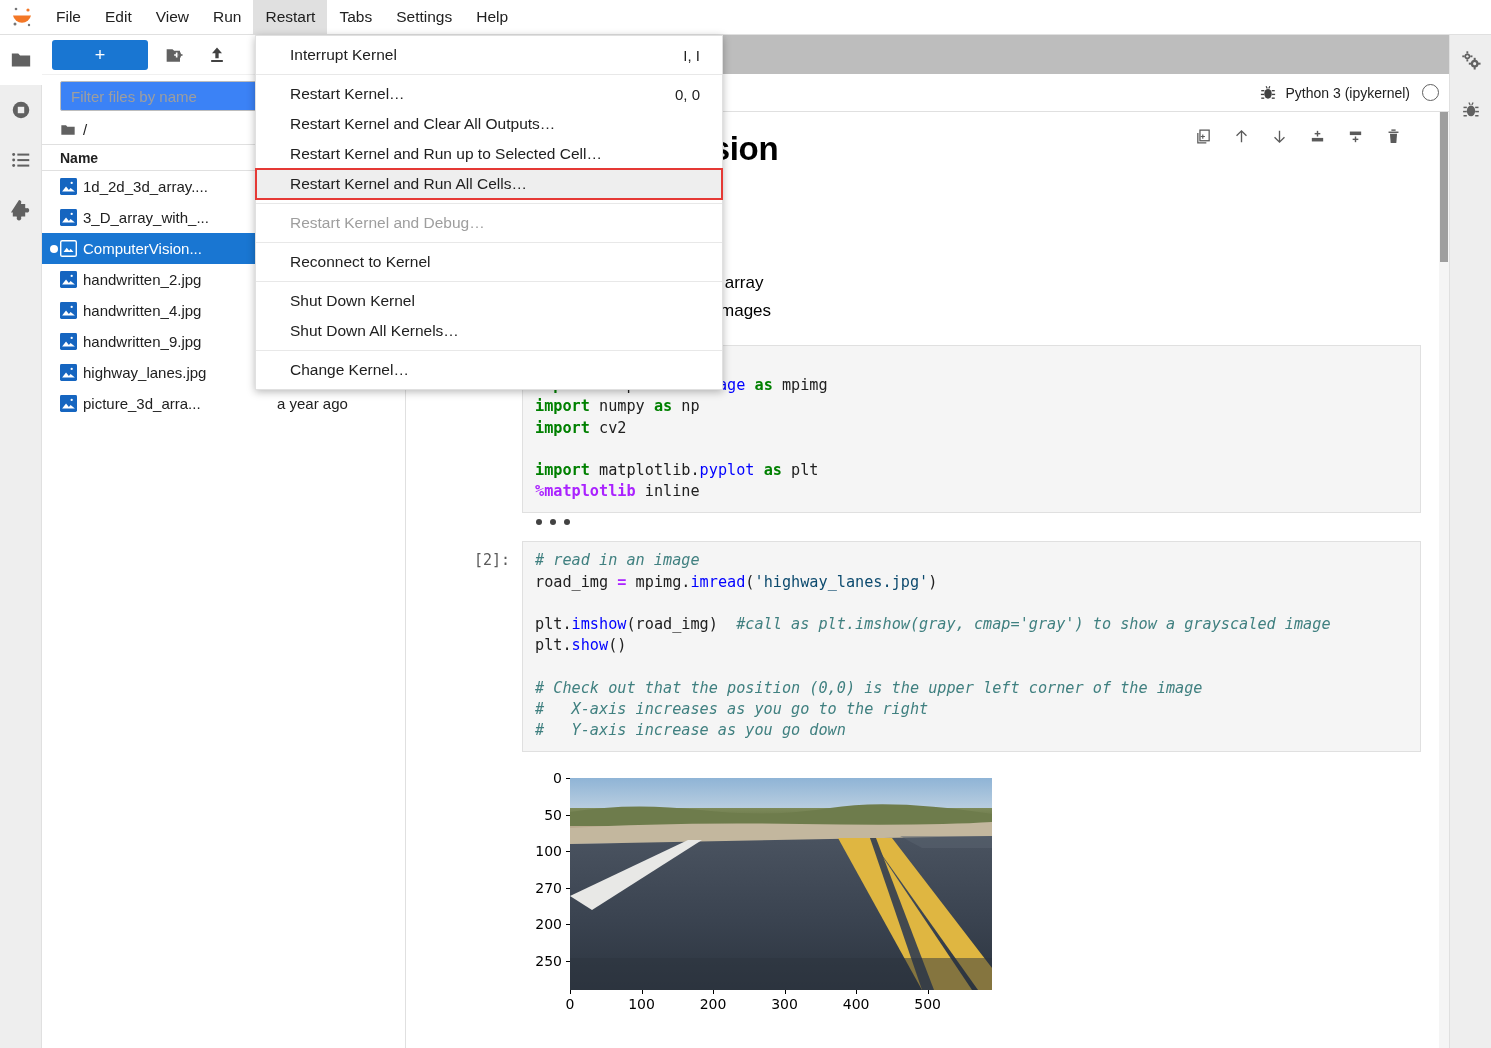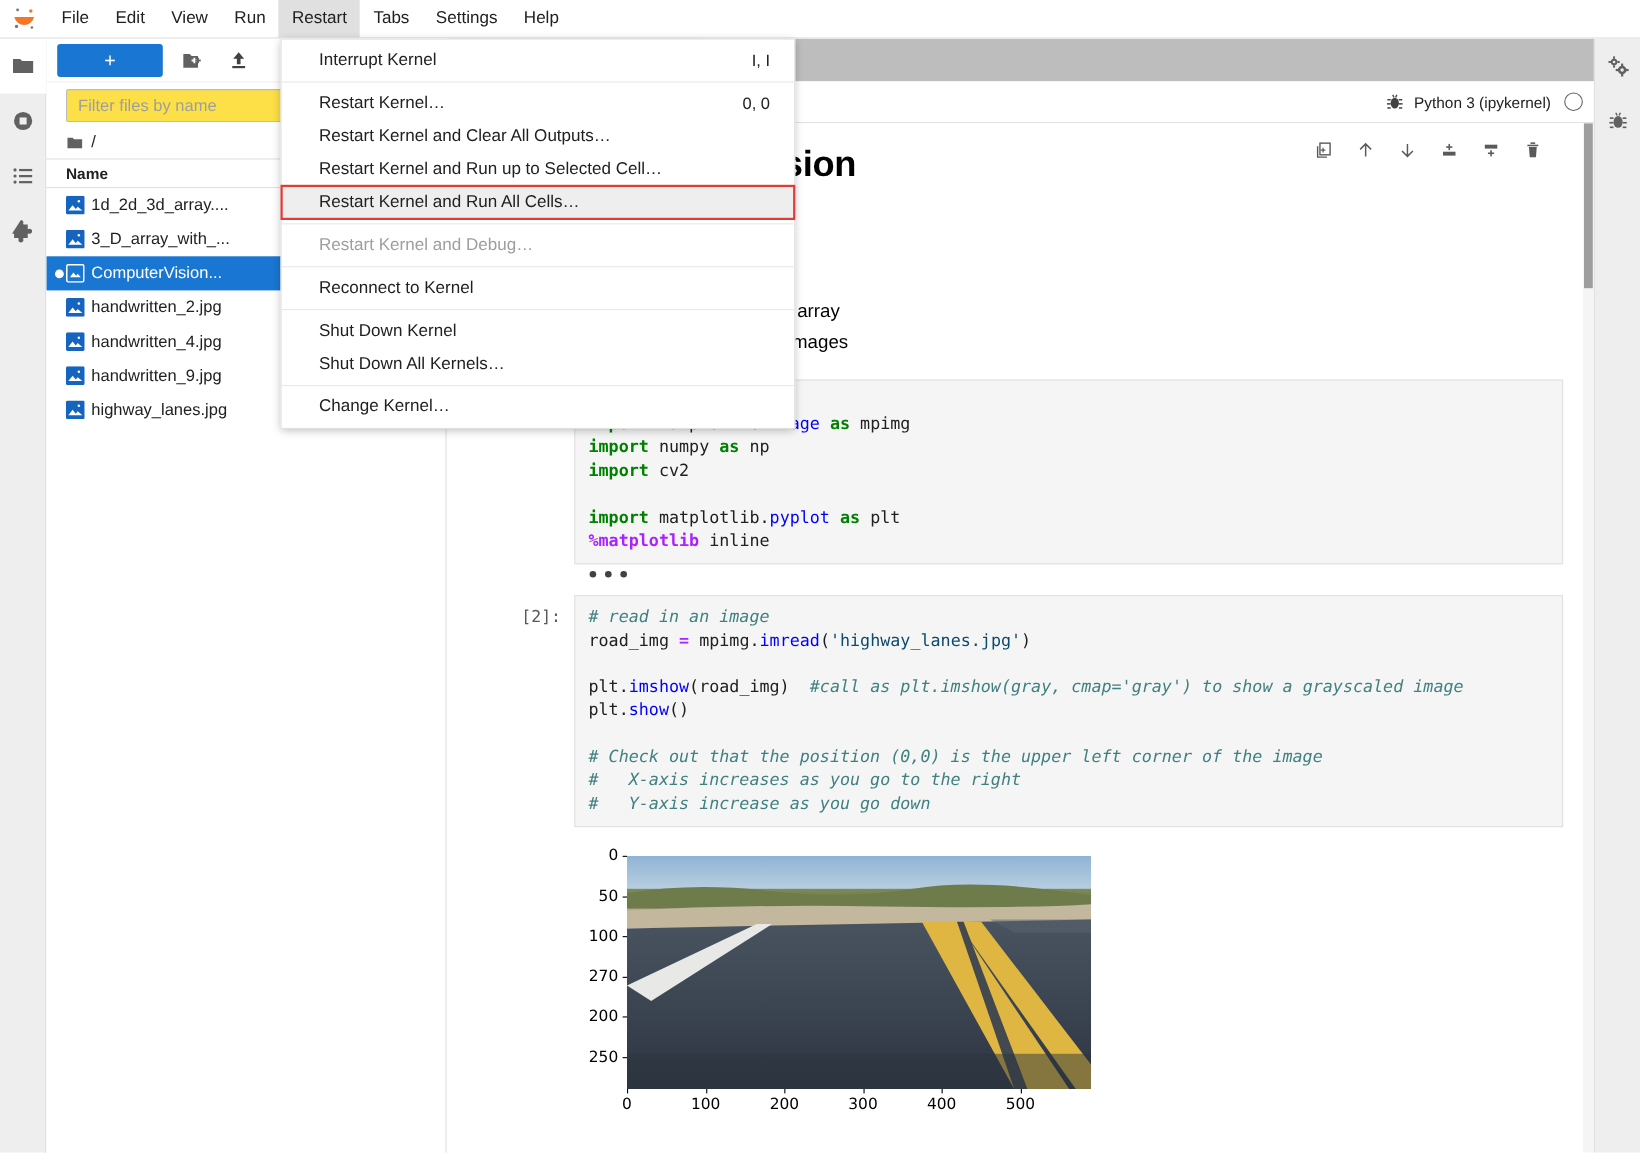--- a/index.html
+++ b/index.html
@@ -50,21 +50,21 @@
     display: flex; align-items: center; justify-content: center; cursor: pointer;
   }
   .icon-btn {
     width: 30px; height: 30px; display: flex; align-items: center; justify-content: center;
     cursor: pointer; background: none; border: none;
   }
   .fb-filter { padding: 6px 12px 6px 18px; flex: none; }
   .fb-filter input {
     width: 100%; height: 30px; border: 1px solid #bdbdbd; border-radius: 2px;
     padding: 0 10px; font-size: 15px; color: #212121;
-    font-family: "Liberation Sans", sans-serif; background: #fde047;
+    font-family: "Liberation Sans", sans-serif; background: #3b82f6;
   }
   .fb-filter input::placeholder { color: #9e9e9e; }
   .fb-breadcrumb {
     display: flex; align-items: center; gap: 7px; padding: 4px 12px 6px 18px;
     font-size: 15px; color: #212121; flex: none;
   }
   .fb-header {
     display: flex; align-items: center; border-top: 1px solid #e0e0e0;
     border-bottom: 1px solid #e0e0e0; height: 27px; flex: none;
   }
@@ -373,20 +373,29 @@
           <span class="fb-name">handwritten_9.jpg</span>
           <span class="fb-mod"></span>
         </div>
         <div class="fb-row">
           <svg class="ficon" viewBox="0 0 24 24">
             <rect width="24" height="24" rx="2" fill="#1565c0"></rect>
             <circle cx="16.5" cy="7" r="1.6" fill="#fff"></circle>
             <path d="M3 19l5.5-7 4 5 2.5-3 6 5z" fill="#fff"></path>
           </svg>
           <span class="fb-name">highway_lanes.jpg</span>
+          <span class="fb-mod">a year ago</span>
+        </div>
+        <div class="fb-row">
+          <svg class="ficon" viewBox="0 0 24 24">
+            <rect width="24" height="24" rx="2" fill="#1565c0"></rect>
+            <circle cx="16.5" cy="7" r="1.6" fill="#fff"></circle>
+            <path d="M3 19l5.5-7 4 5 2.5-3 6 5z" fill="#fff"></path>
+          </svg>
+          <span class="fb-name">picture_3d_arra...</span>
           <span class="fb-mod">a year ago</span>
         </div>
       </div>
   </div>
 
   <div class="dock">
     <div class="tabbar">
       <div class="tab">
         <span>ComputerVision_Basics.ipy</span>
         <span class="dirty"></span>

